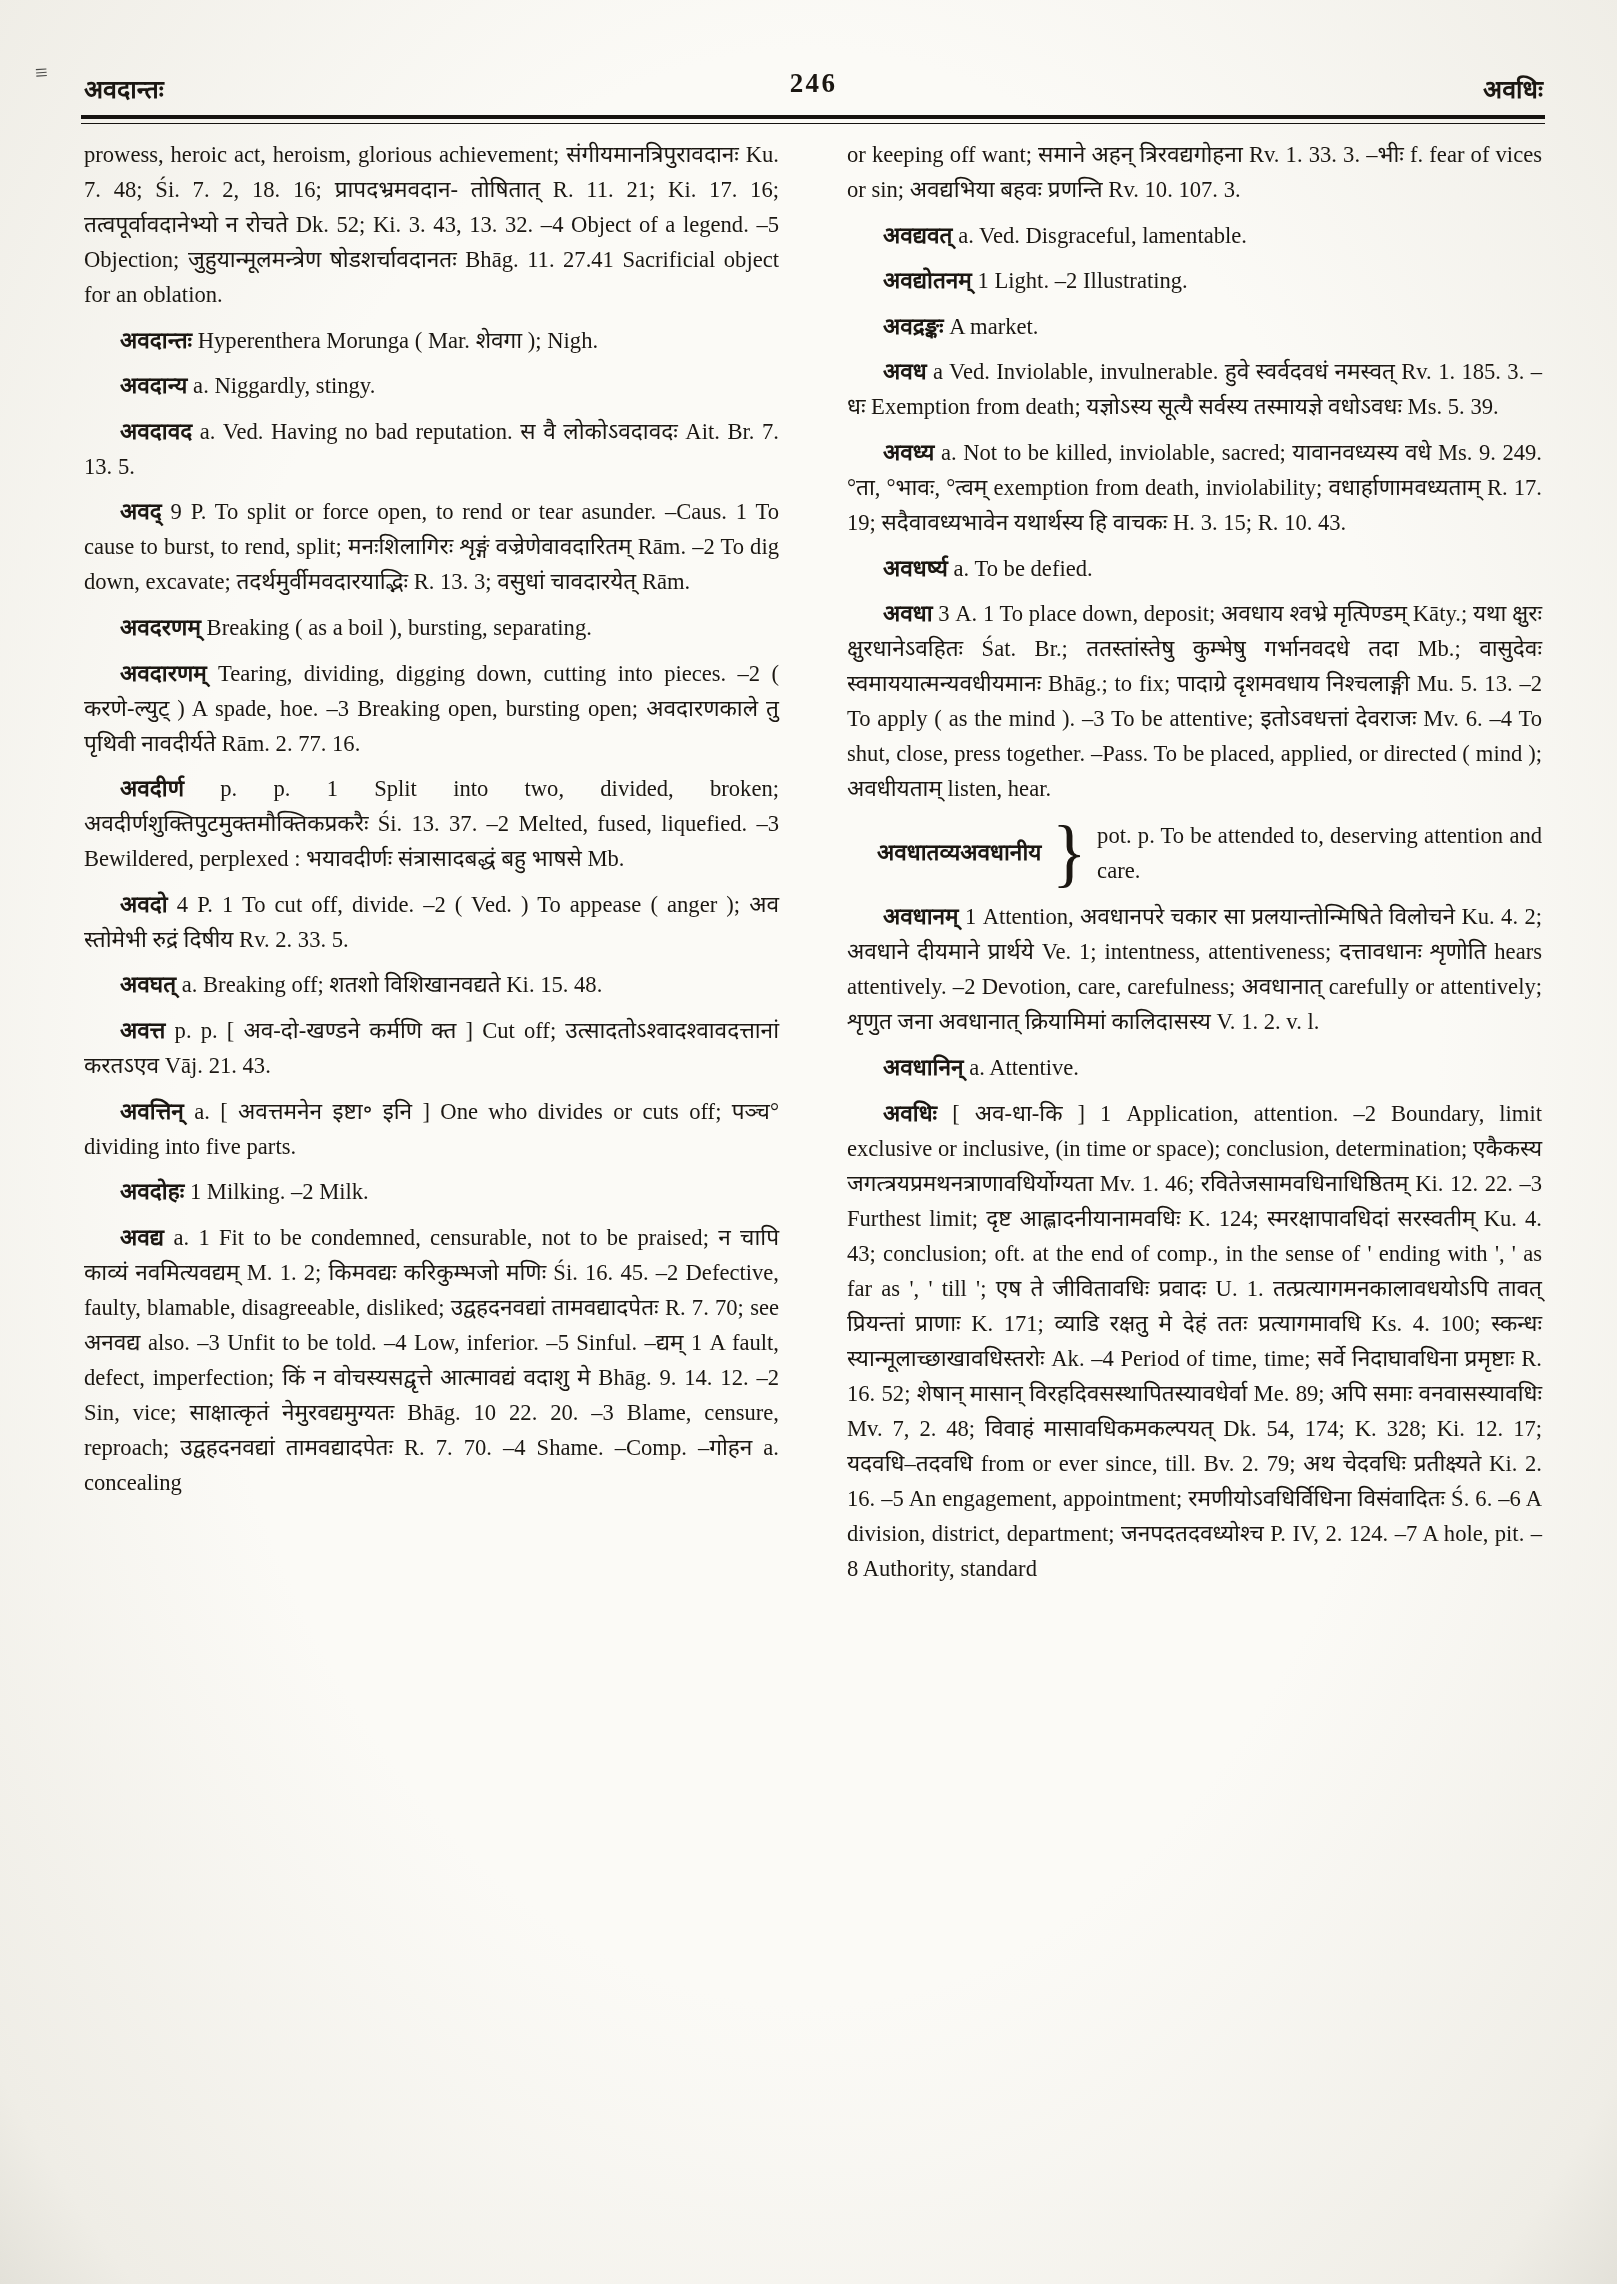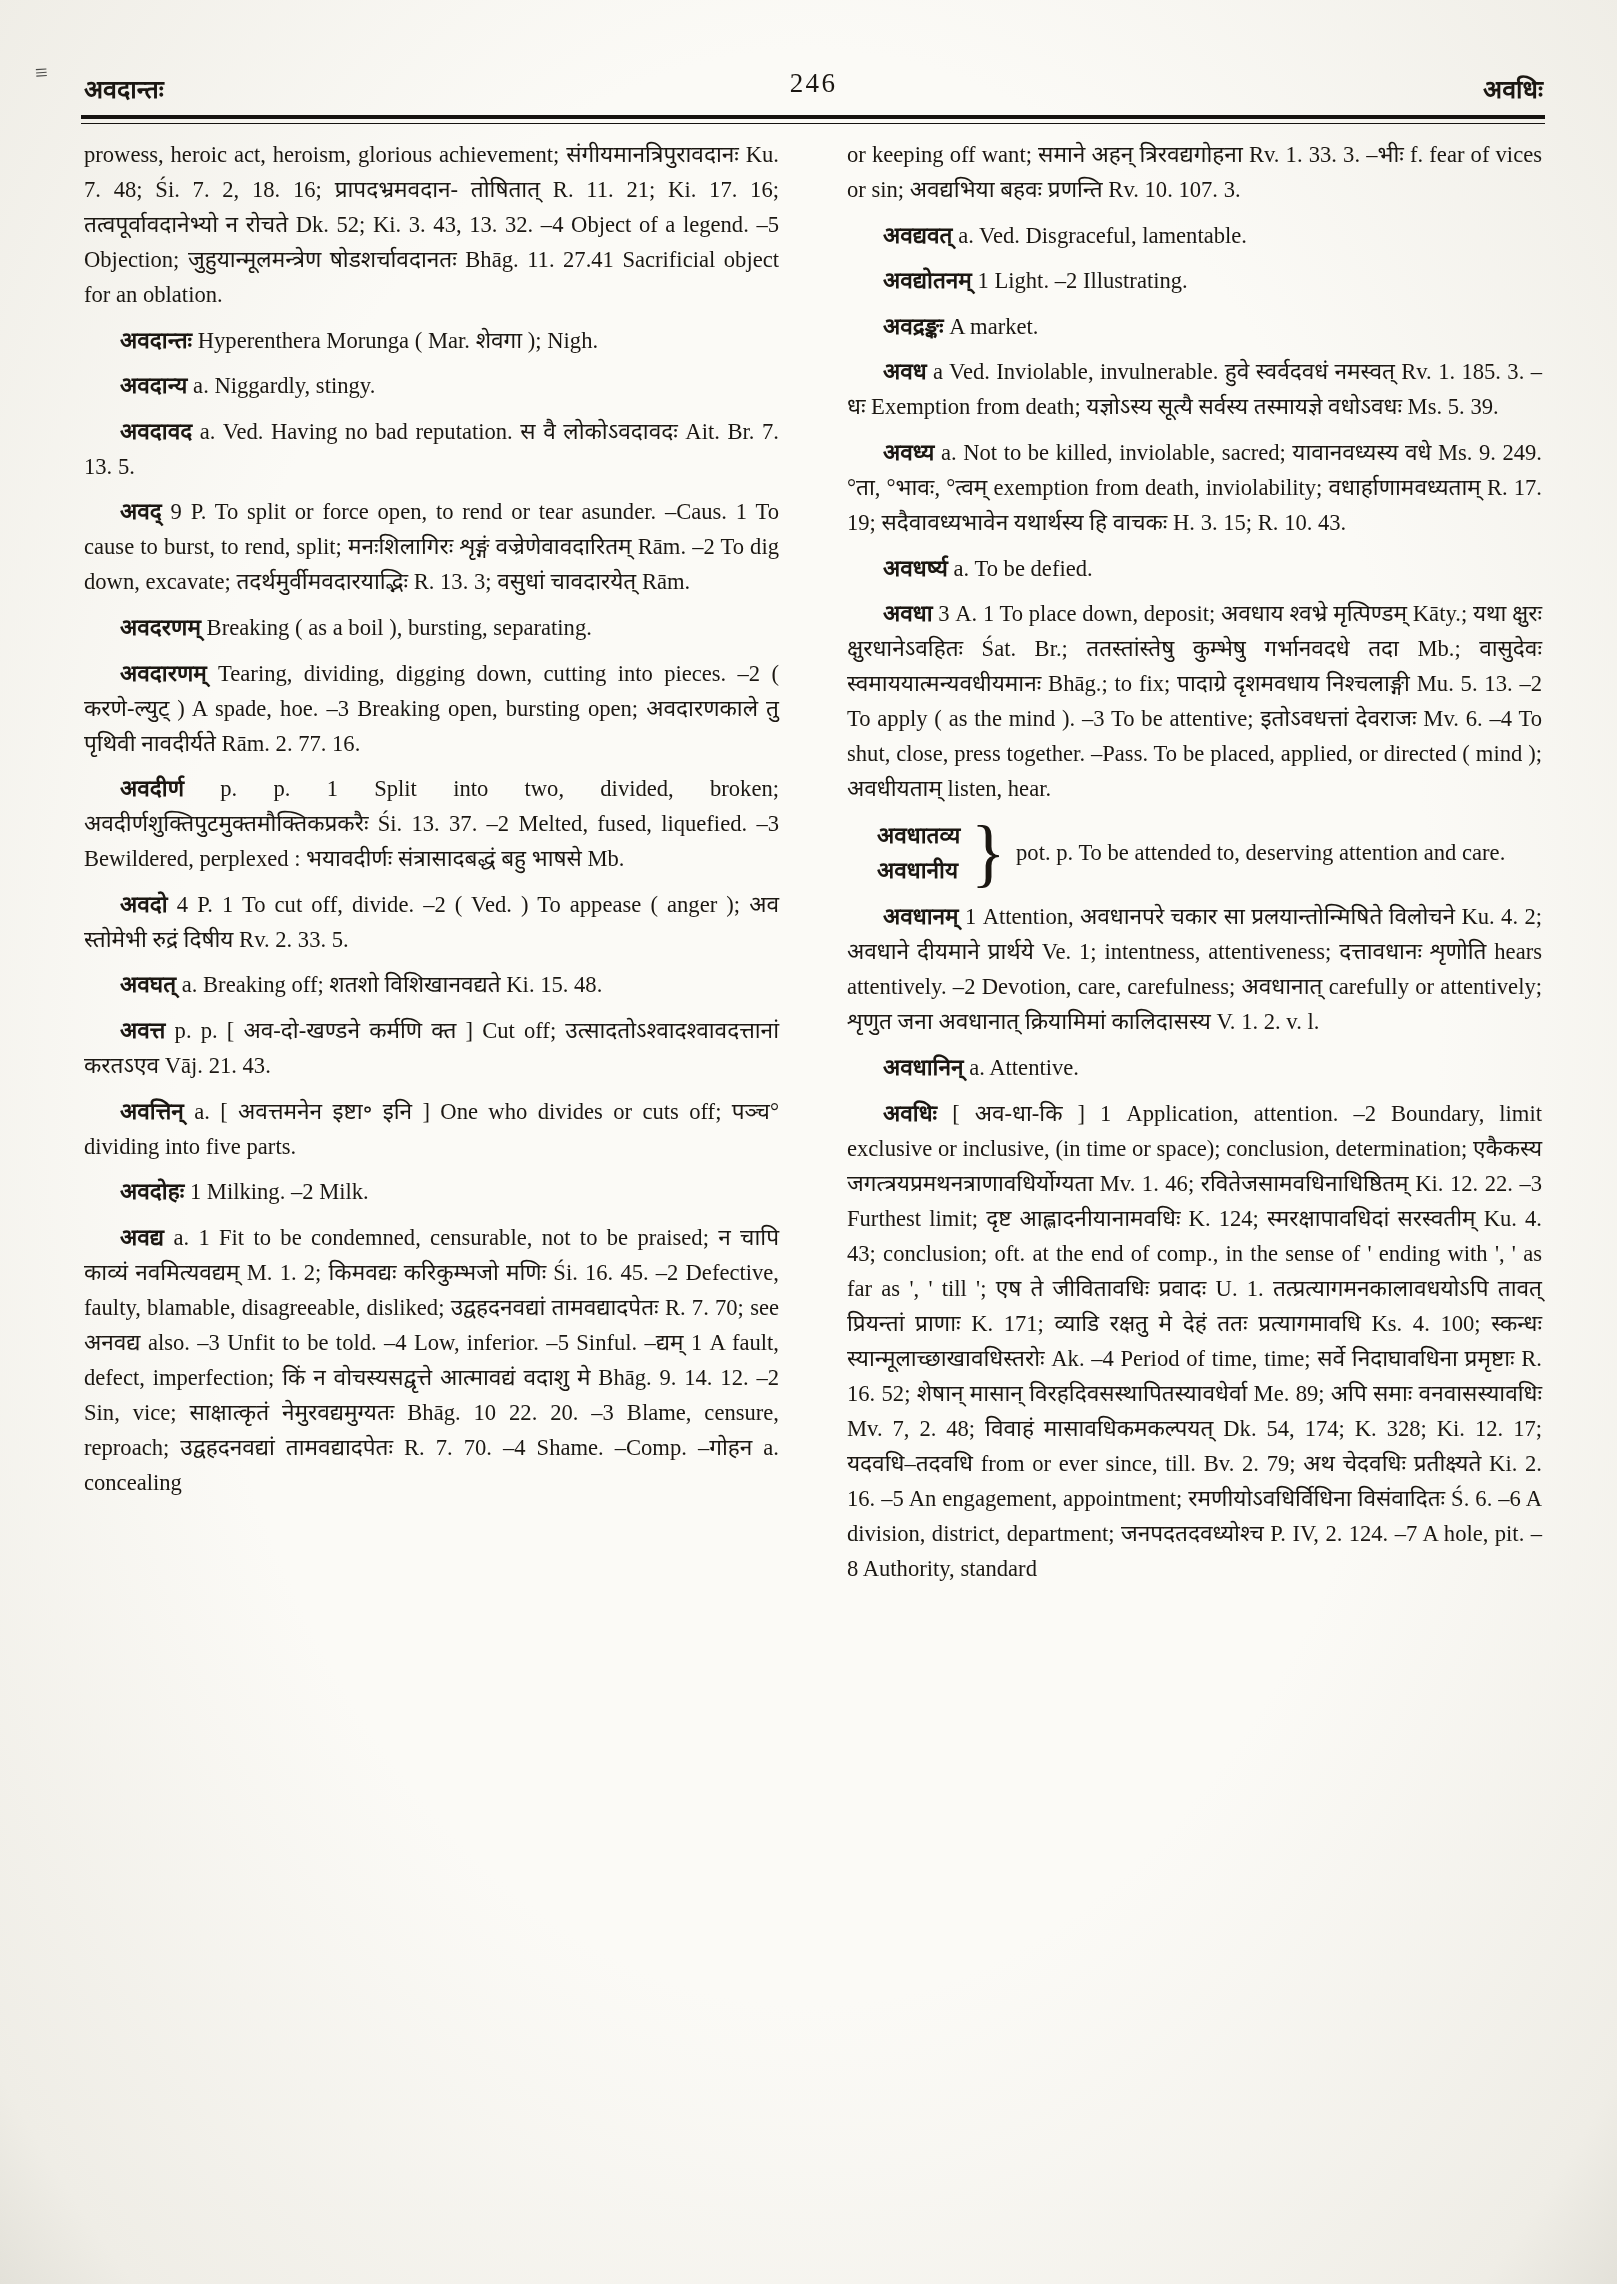--- a/index.html
+++ b/index.html
@@ -36,21 +36,21 @@
     font-size: 25px;
     line-height: 35px;
   }
   .guide-word.left { position: absolute; left: 0; top: 0; }
   .guide-word.right { position: absolute; right: 0; top: 0; }
   .page-number {
     position: absolute;
     left: 50%;
     top: -4.5px;
     transform: translateX(-50%);
-    font-weight: normal;
+    font-weight: bold;
     font-size: 27px;
     letter-spacing: 2.3px;
   }
   .header-rule {
     position: absolute;
     top: 115px;
     left: 81px;
     right: 72px;
     height: 3.8px;
     border-top: 4.5px solid #161310;
@@ -82,21 +82,20 @@
   }
   .entry.brace-entry {
     display: flex;
     align-items: center;
     text-indent: 0;
     padding-left: 30px;
     gap: 10.6px;
   }
   .brace-words {
     display: flex;
-    flex-direction: column;
     flex: 0 0 auto;
   }
   .brace-glyph {
     font-size: 72px;
     line-height: 1;
     font-weight: 400;
     flex: 0 0 auto;
     transform: scaleY(1.05);
   }
   .brace-body {

